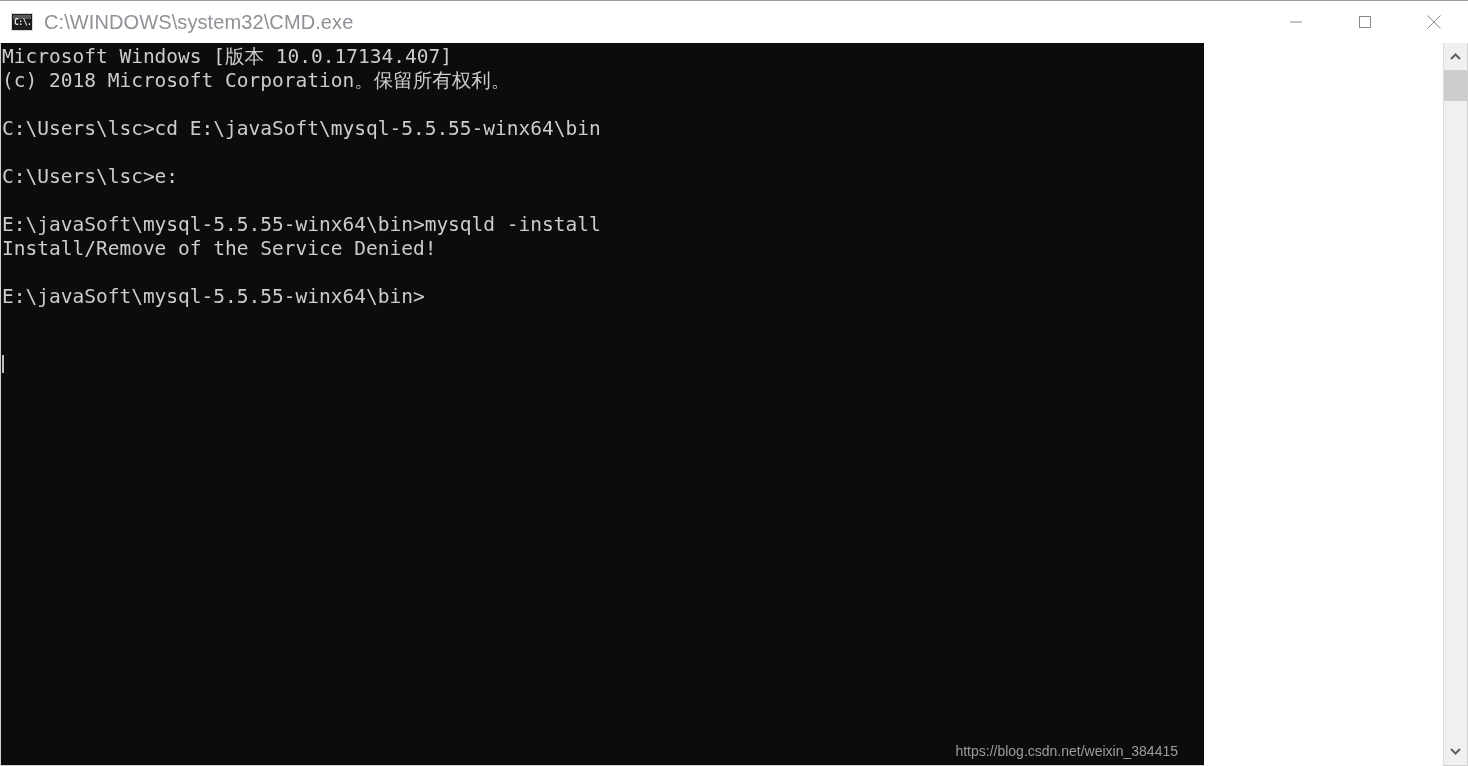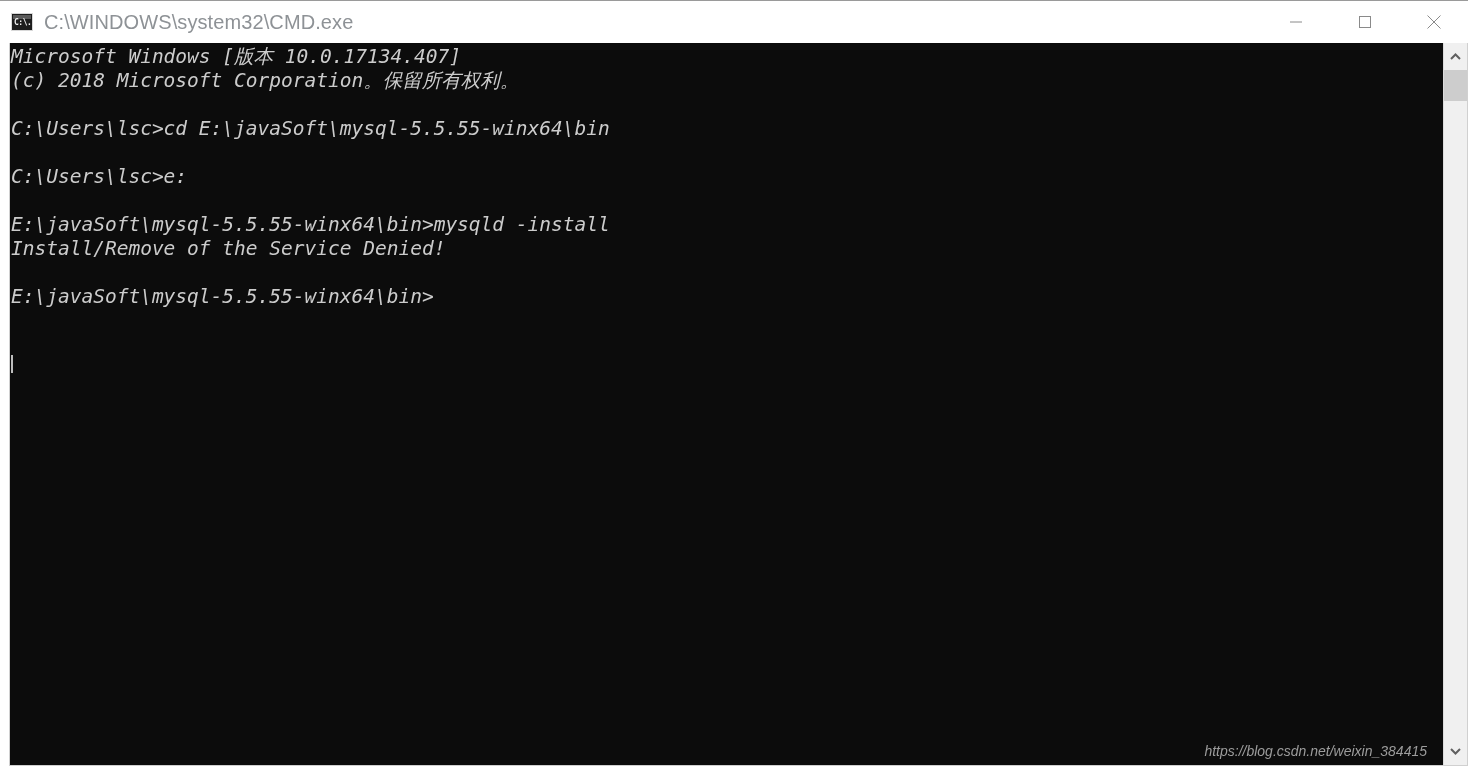--- a/index.html
+++ b/index.html
@@ -92,30 +92,29 @@
     background: transparent;
     border: none;
     padding: 0;
     cursor: default;
   }
   .win-btn svg { display: block; }
 
   
   .console {
     position: absolute;
-    left: 9px;
+    left: 0;
     top: 43px;
-    width: 1444px;
+    width: 1204px;
     height: 723px;
     background: #0c0c0c;
     box-sizing: border-box;
     border-left: 1px solid #d0d0d0;
     border-bottom: 1px solid #d0d0d0;
     overflow: hidden;
-    font-style: italic;
   }
   .console-text {
     position: absolute;
     left: 1px;
     top: 2px;
     width: 1440px;
     margin: 0;
     padding: 0;
     color: #cccccc;
     font-family: "DejaVu Sans Mono", "Liberation Mono", monospace;

